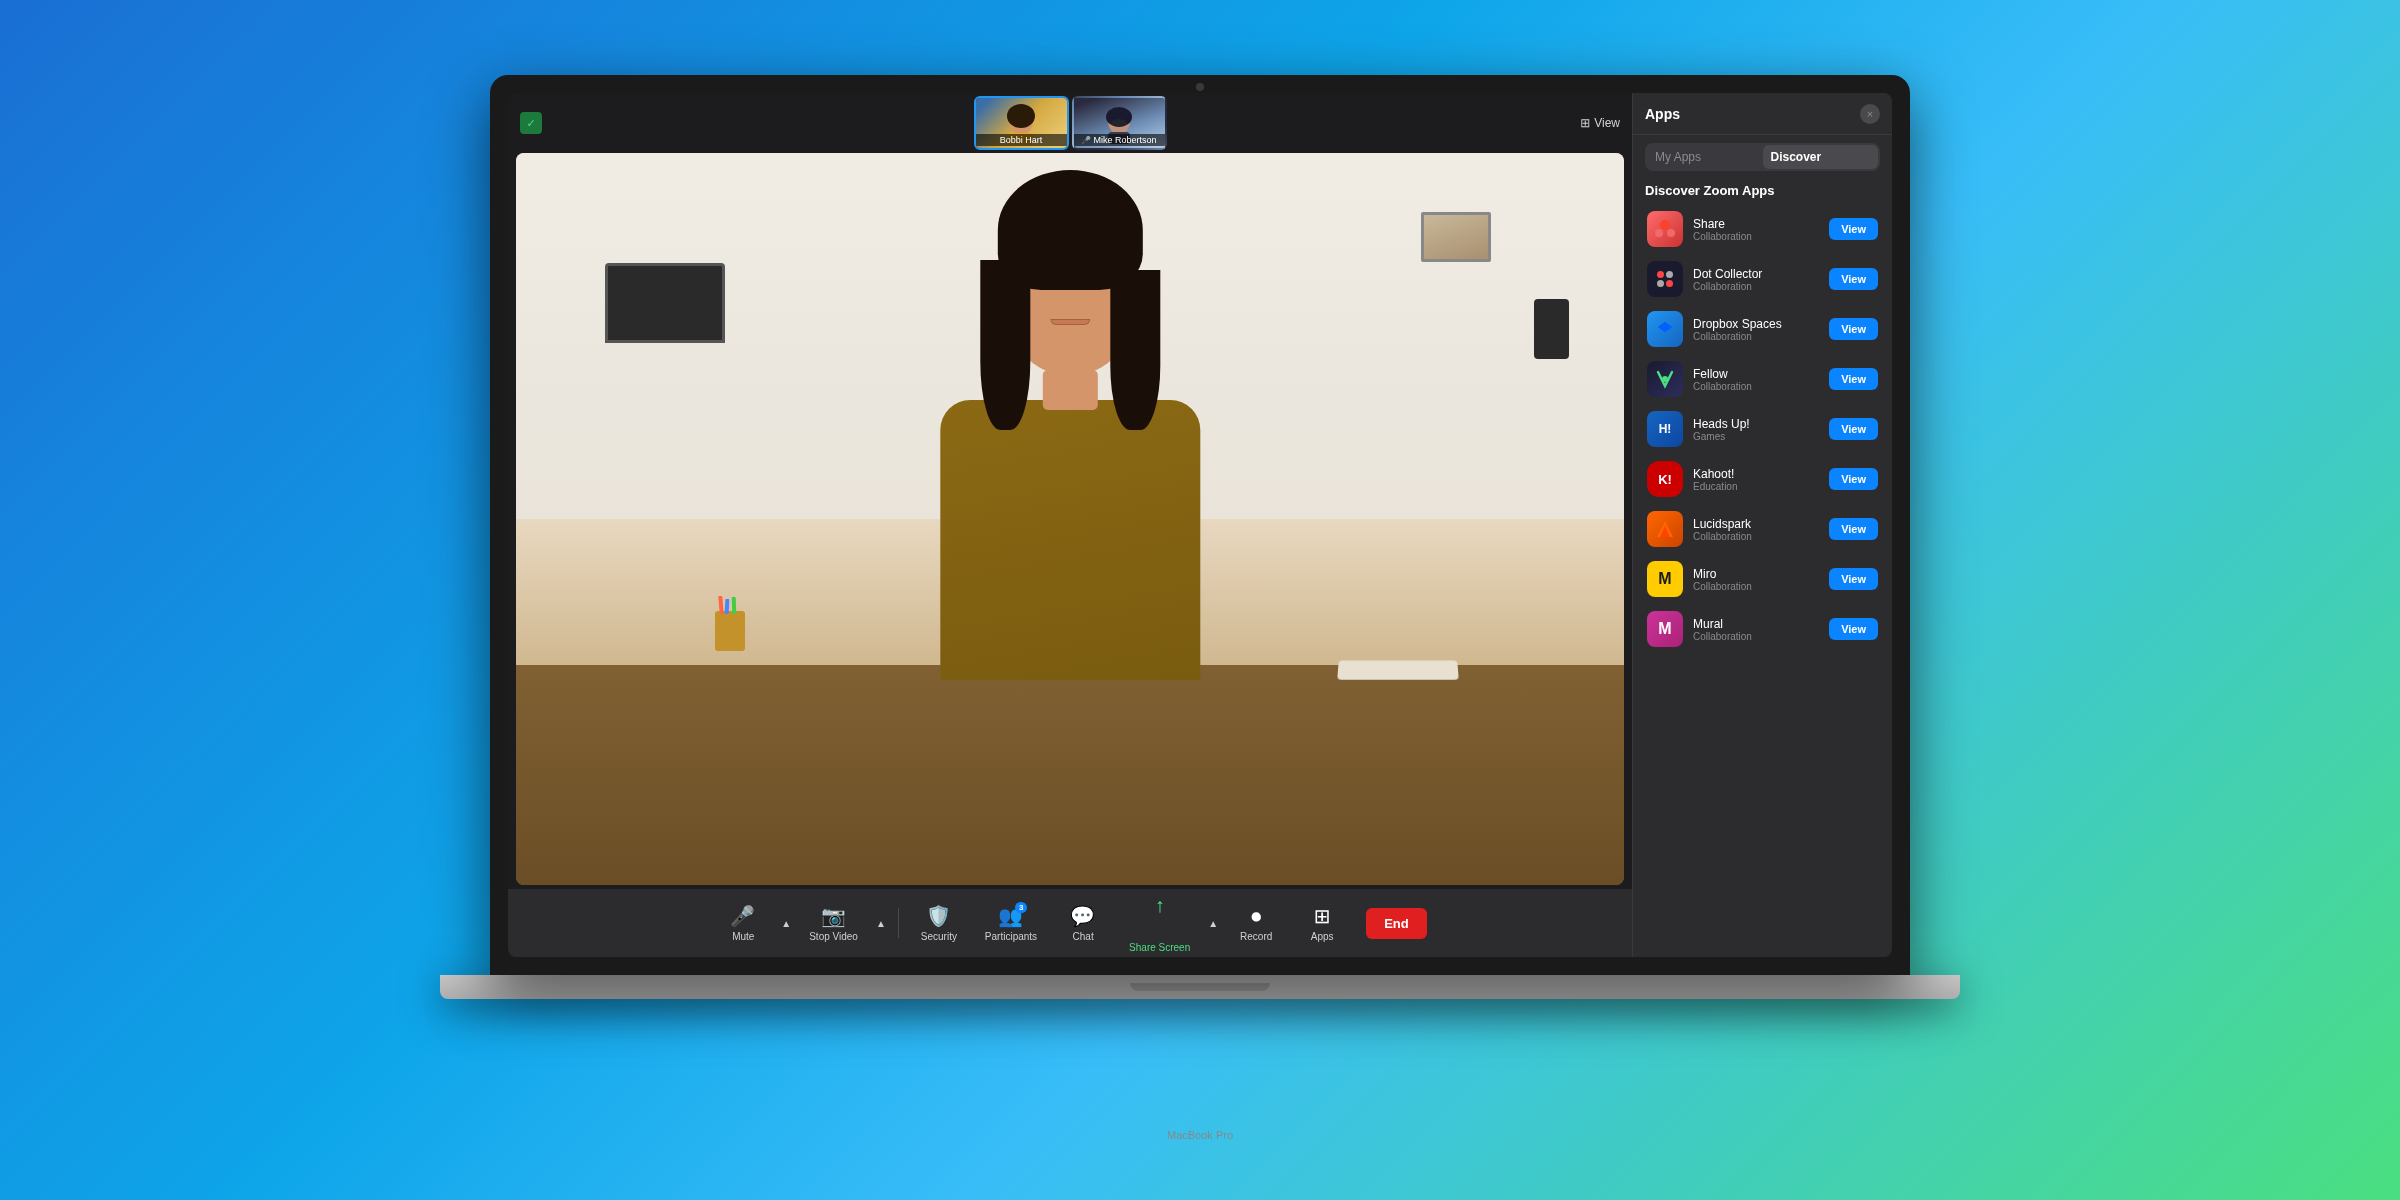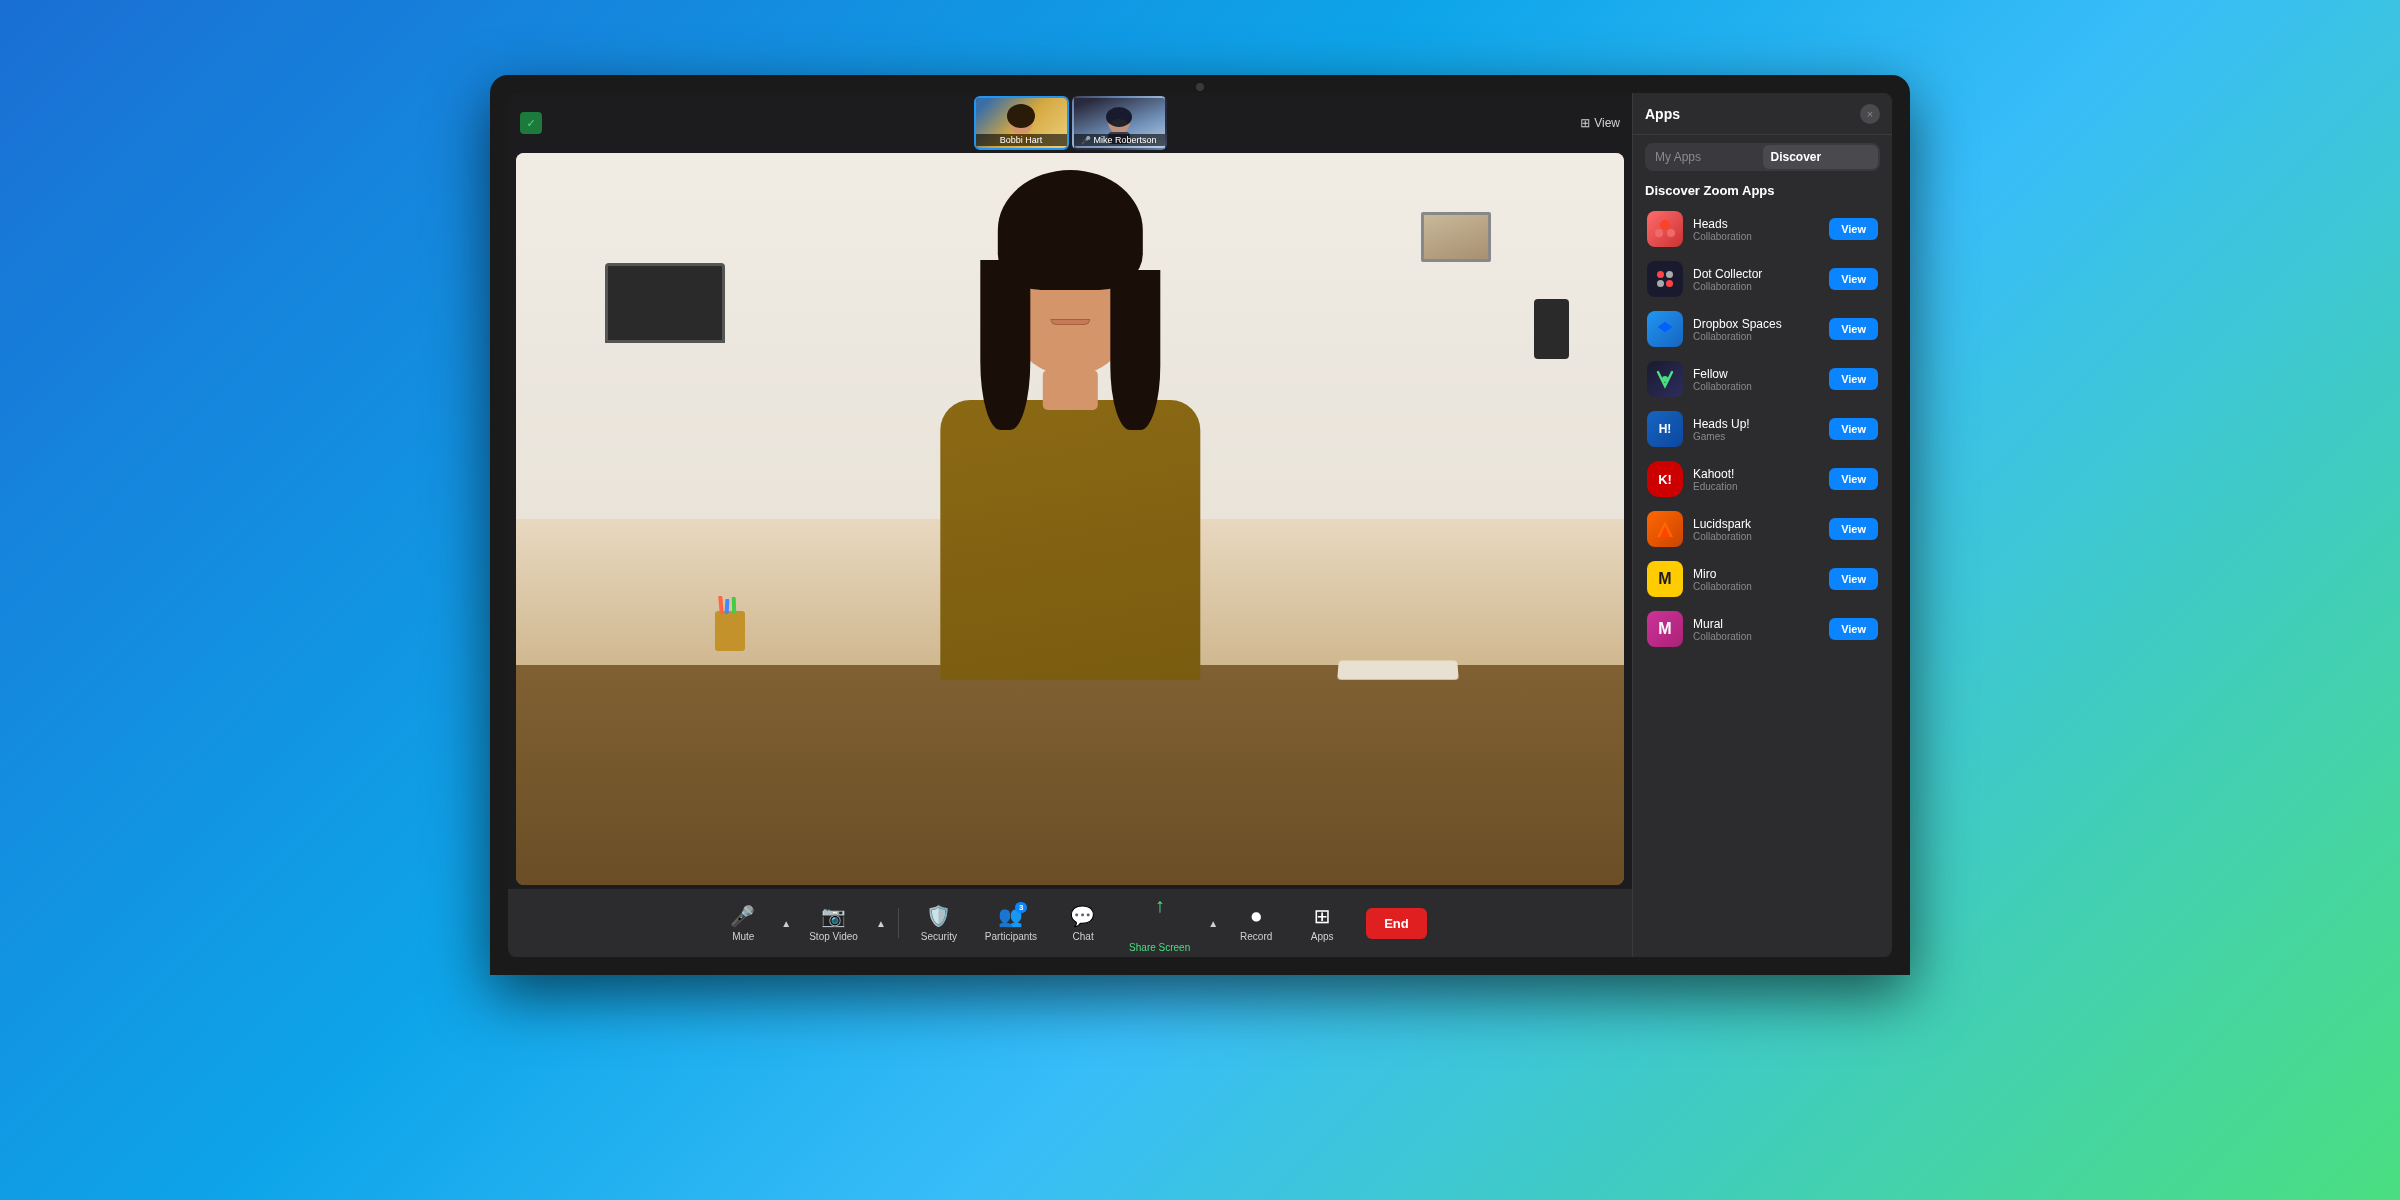--- a/index.html
+++ b/index.html
@@ -723,21 +723,21 @@
 
             <div class="app-item">
               <div class="app-icon icon-asana">
                 <svg width="22" height="22" viewBox="0 0 22 22">
                   <circle cx="11" cy="7" r="5" fill="#f9432a"></circle>
                   <circle cx="5" cy="15" r="4" fill="#f06a6a"></circle>
                   <circle cx="17" cy="15" r="4" fill="#f06a6a"></circle>
                 </svg>
               </div>
               <div class="app-info">
-                <div class="app-name">Heads</div>
+                <div class="app-name">Share</div>
                 <div class="app-category">Collaboration</div>
               </div>
               <button class="view-app-btn">View</button>
             </div>
 
             <div class="app-item">
               <div class="app-icon icon-dot-collector">
                 <div class="dot-grid">
                   <div class="dot-circle" style="width:7px;height:7px;background:#ff4444;"></div>
                   <div class="dot-circle" style="width:7px;height:7px;background:#aaa;"></div>
@@ -829,14 +829,18 @@
               </div>
               <button class="view-app-btn">View</button>
             </div>
 
           </div>
         </div>
       </div>
     </div>
   </div>
 
+  <div class="laptop-base">
+    <div class="laptop-hinge"></div>
+    <span class="laptop-brand">MacBook Pro</span>
+  </div>
 
 </div>
 
 </body></html>

